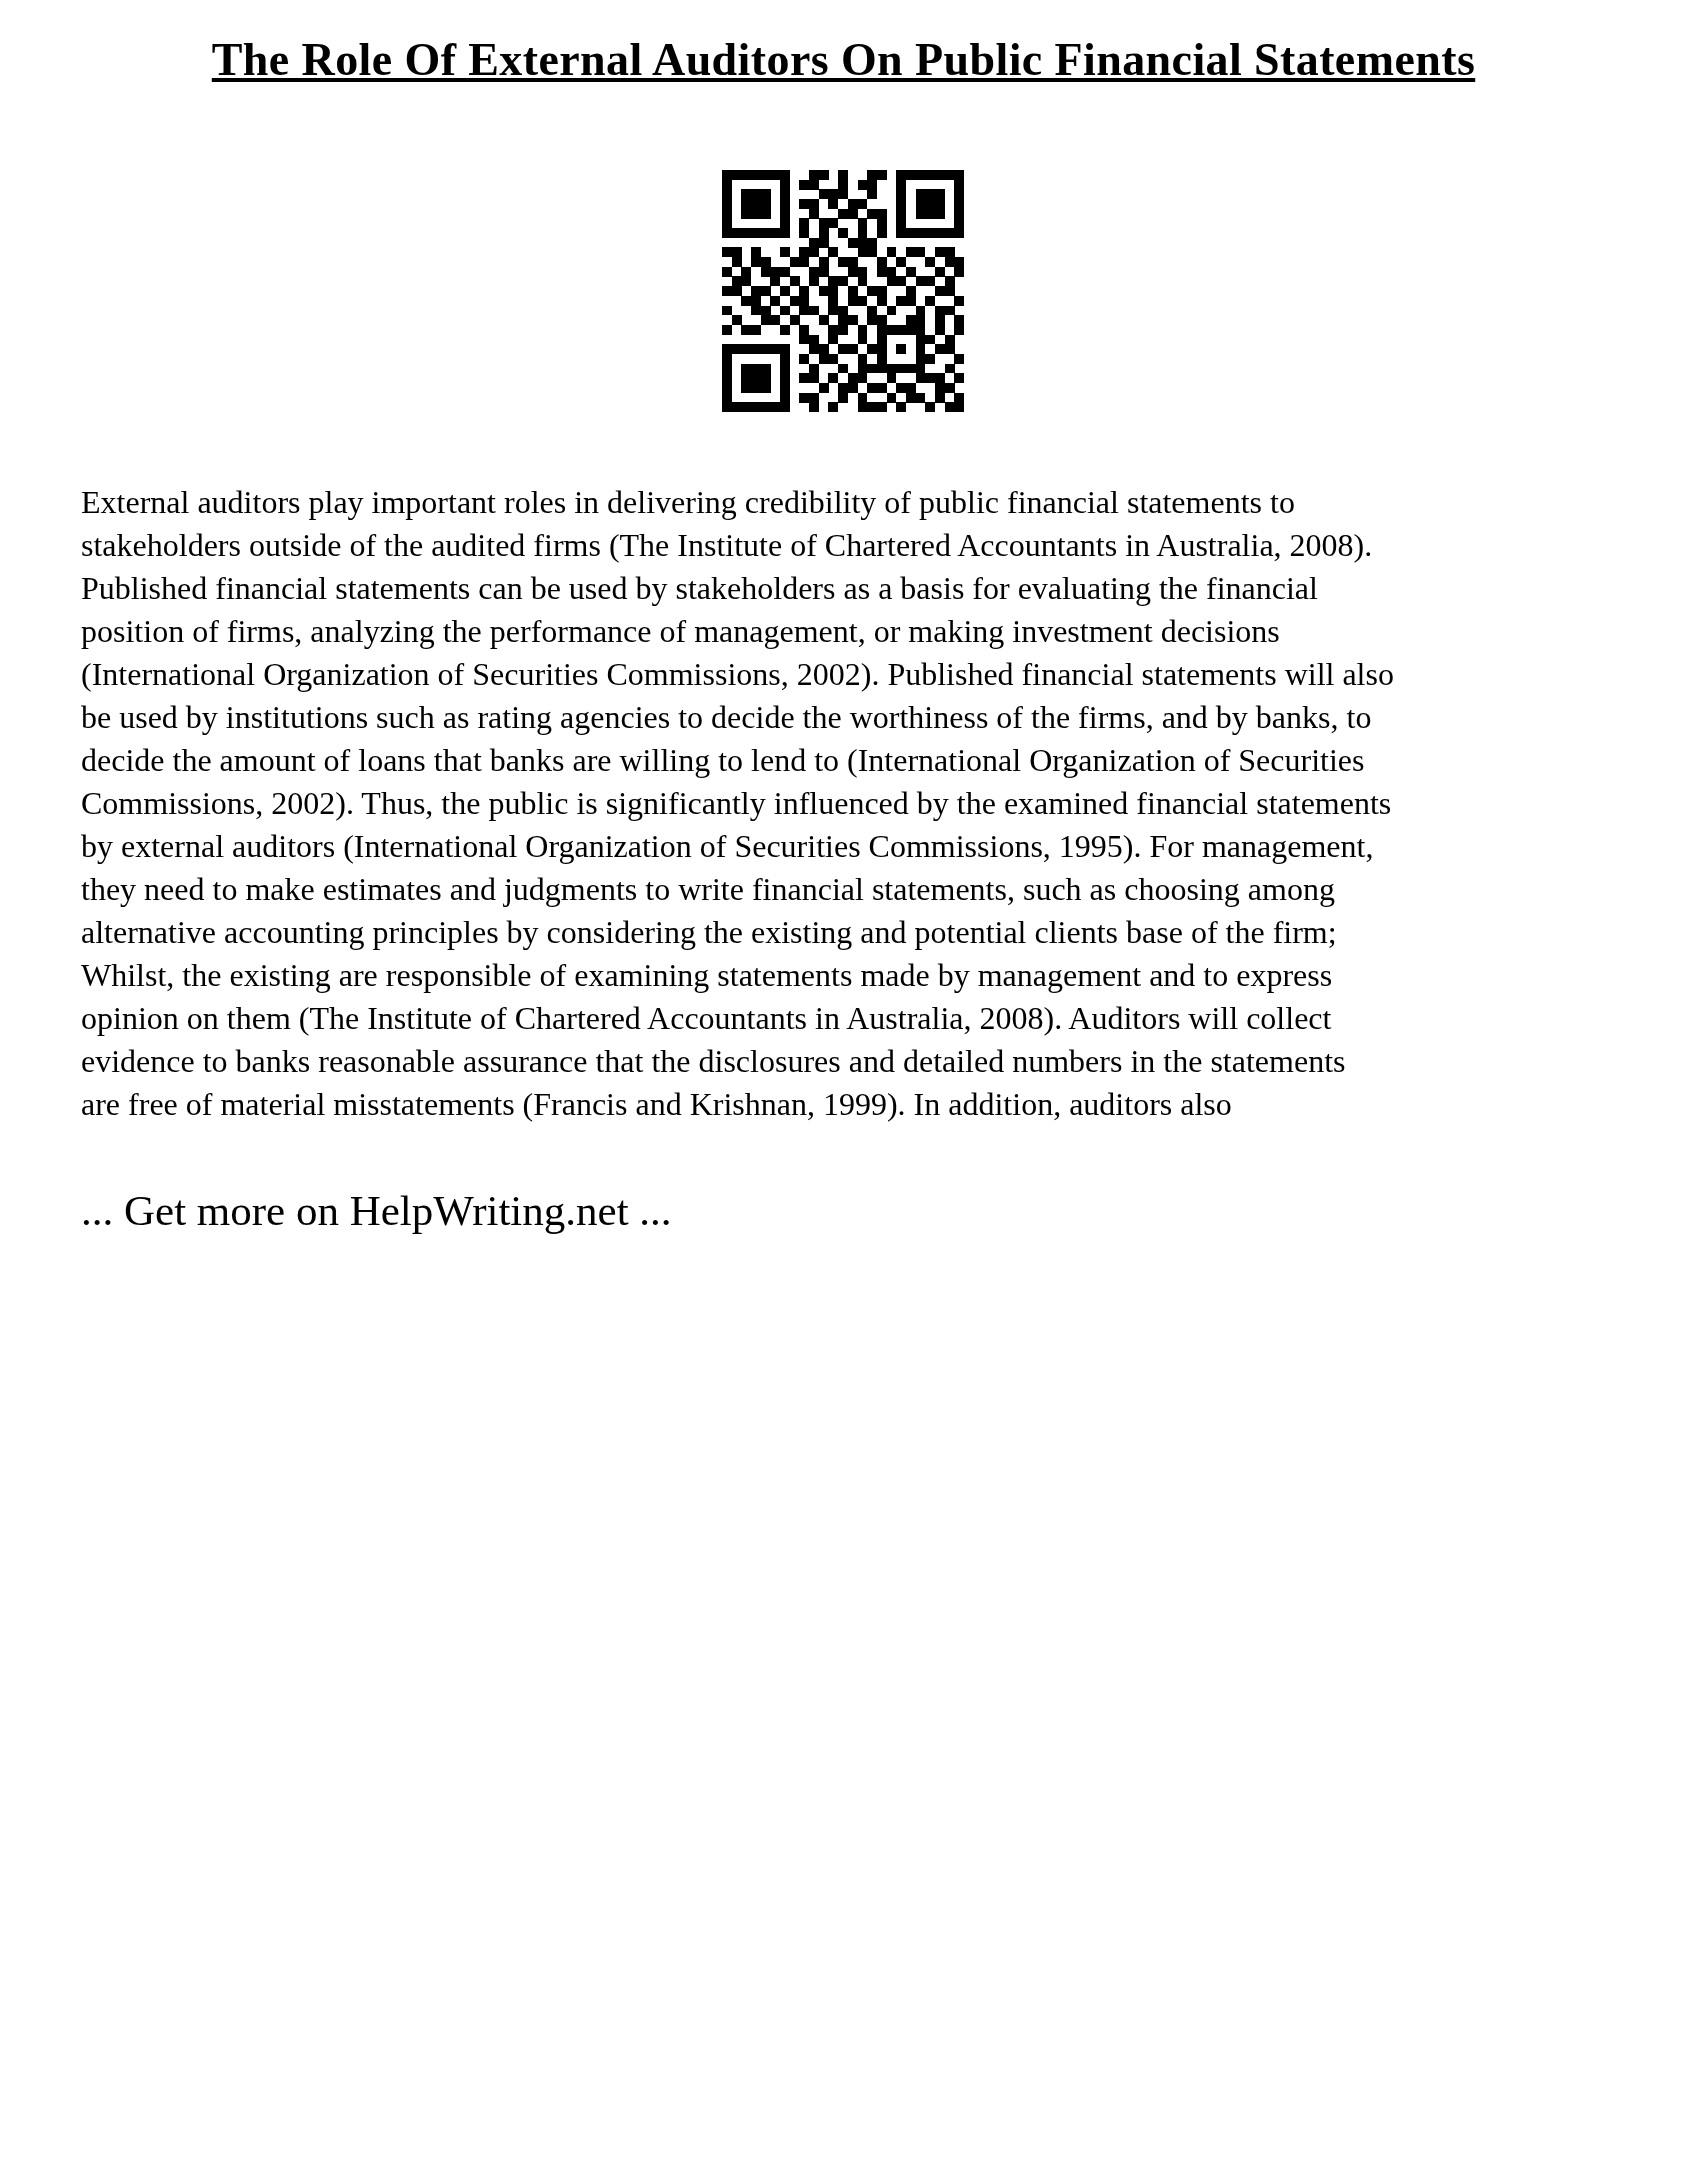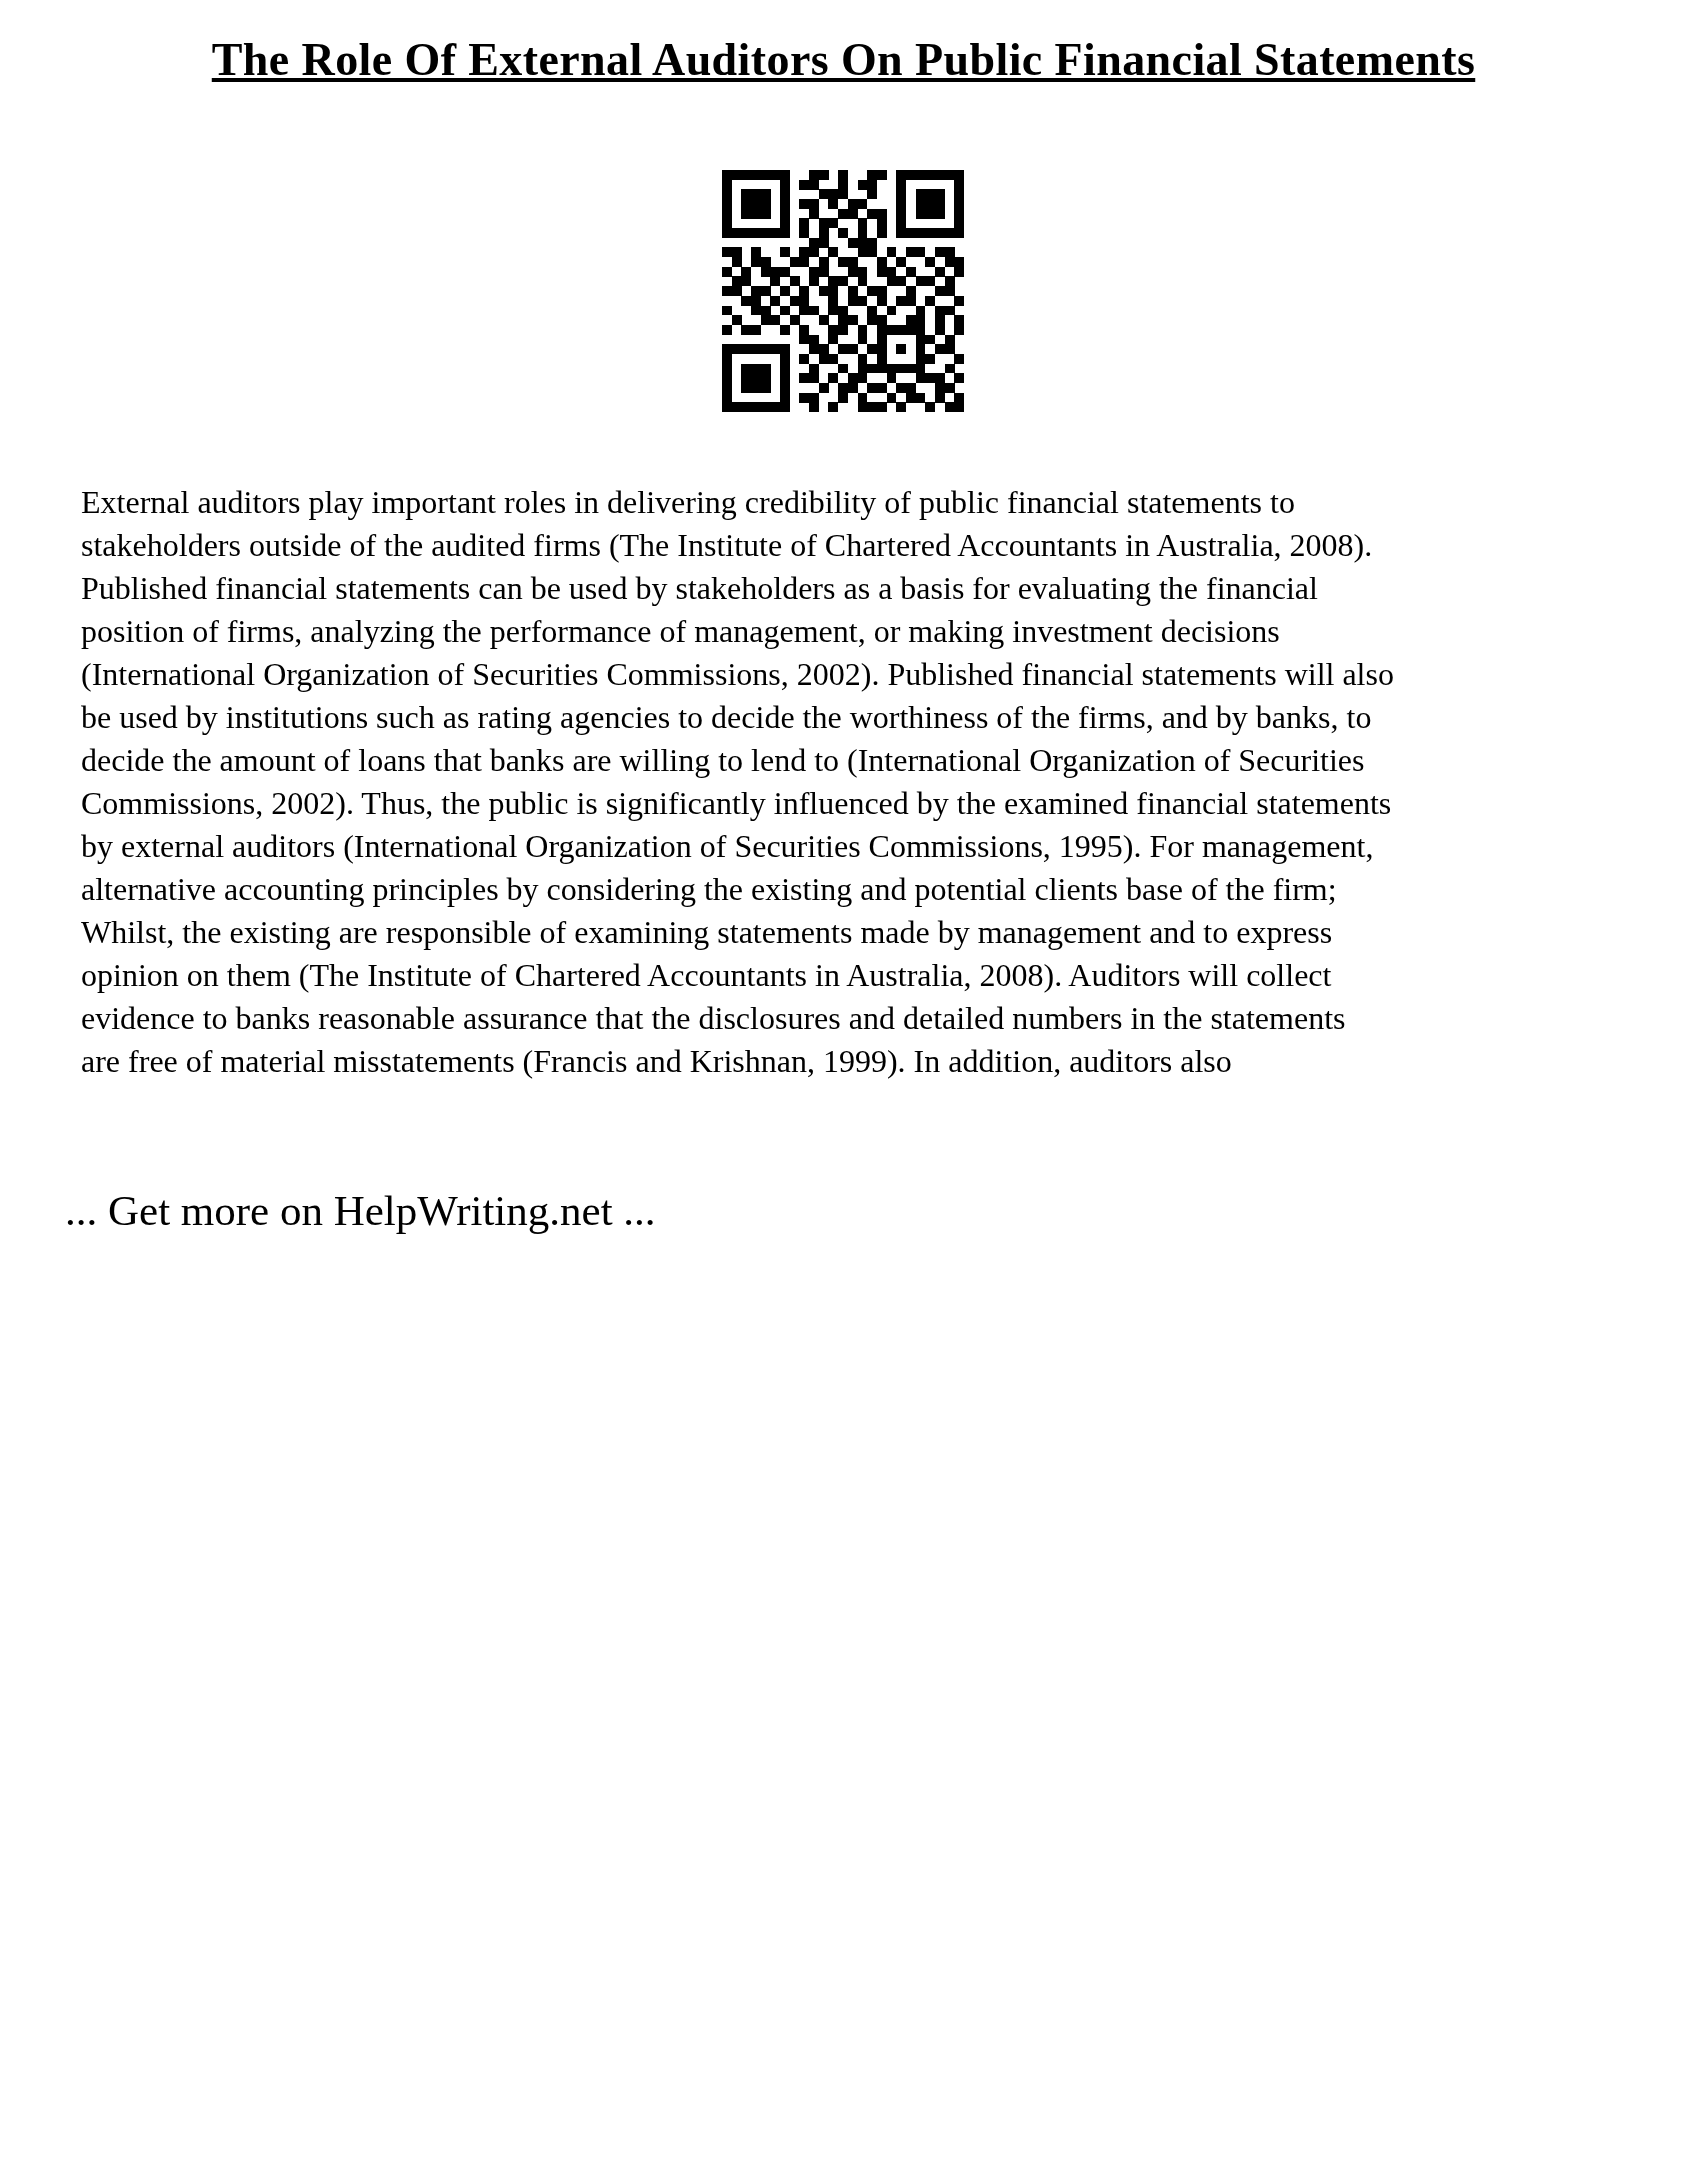--- a/index.html
+++ b/index.html
@@ -52,21 +52,21 @@
     top: 481px;
     width: 1499px;
     font-size: 32px;
     line-height: 43px;
   }
   .paragraph .line {
     white-space: nowrap;
   }
   .footer {
     position: absolute;
-    left: 65px;
+    left: 81px;
     top: 1186px;
     font-size: 43px;
     white-space: nowrap;
   }
 </style>
 </head>
 <body>
 
 <div class="page">
 
@@ -414,20 +414,21 @@
   <div class="paragraph" id="paragraph">
       <div class="line">External auditors play important roles in delivering credibility of public financial statements to</div>
       <div class="line">stakeholders outside of the audited firms (The Institute of Chartered Accountants in Australia, 2008).</div>
       <div class="line">Published financial statements can be used by stakeholders as a basis for evaluating the financial</div>
       <div class="line">position of firms, analyzing the performance of management, or making investment decisions</div>
       <div class="line">(International Organization of Securities Commissions, 2002). Published financial statements will also</div>
       <div class="line">be used by institutions such as rating agencies to decide the worthiness of the firms, and by banks, to</div>
       <div class="line">decide the amount of loans that banks are willing to lend to (International Organization of Securities</div>
       <div class="line">Commissions, 2002). Thus, the public is significantly influenced by the examined financial statements</div>
       <div class="line">by external auditors (International Organization of Securities Commissions, 1995). For management,</div>
+      <div class="line">they need to make estimates and judgments to write financial statements, such as choosing among</div>
       <div class="line">alternative accounting principles by considering the existing and potential clients base of the firm;</div>
       <div class="line">Whilst, the existing are responsible of examining statements made by management and to express</div>
       <div class="line">opinion on them (The Institute of Chartered Accountants in Australia, 2008). Auditors will collect</div>
       <div class="line">evidence to banks reasonable assurance that the disclosures and detailed numbers in the statements</div>
       <div class="line">are free of material misstatements (Francis and Krishnan, 1999). In addition, auditors also</div>
     </div>
 
   <div class="footer">... Get more on HelpWriting.net ...</div>
 
 </div>

